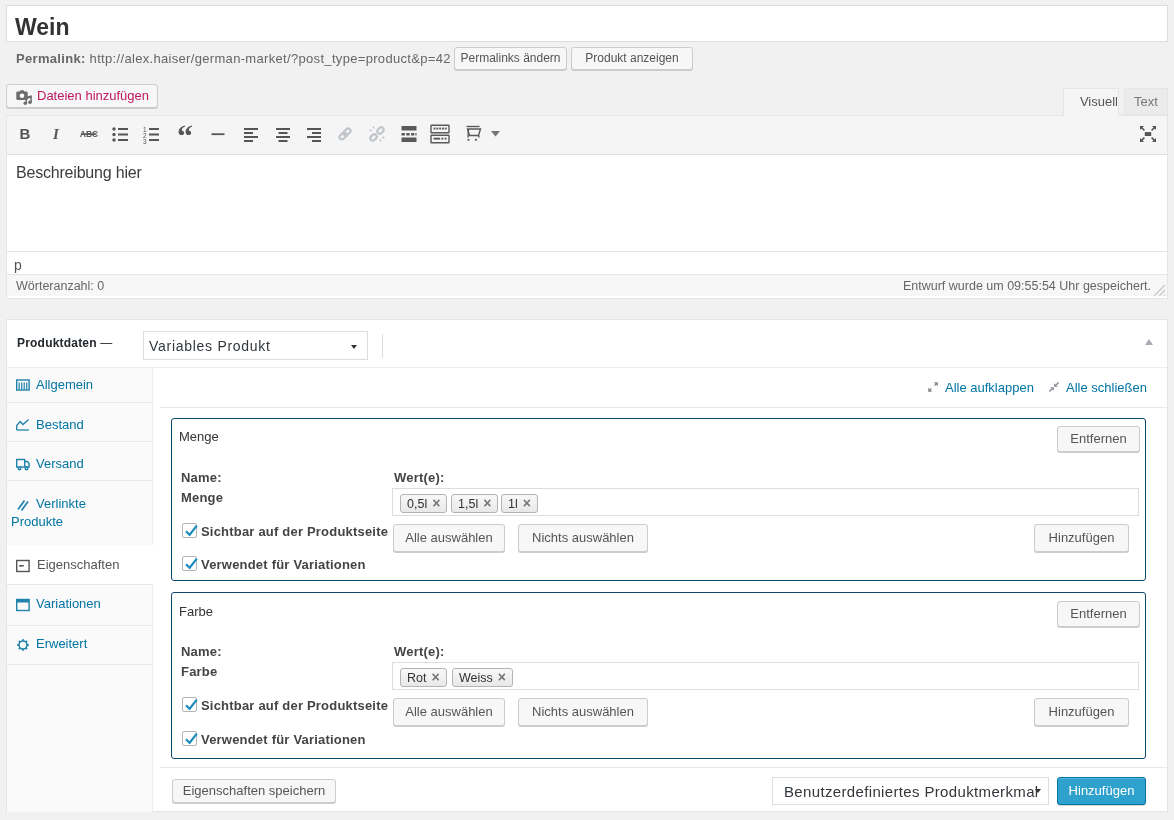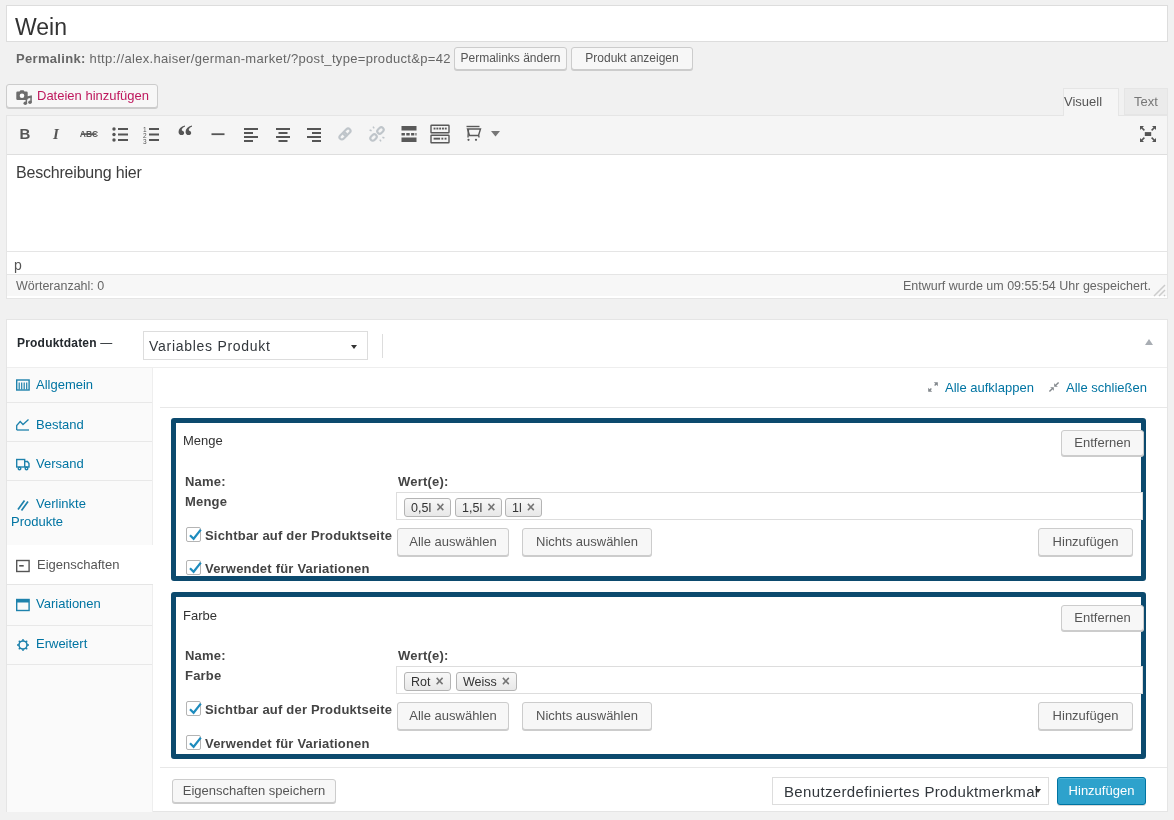--- a/index.html
+++ b/index.html
@@ -5,26 +5,26 @@
 <style>
 html,body{margin:0;padding:0;}
 body{width:1174px;height:820px;background:#f1f1f1;font-family:"Liberation Sans",sans-serif;font-size:13px;color:#444;}
 #page{position:relative;width:1174px;height:820px;overflow:hidden;}
 .abs{position:absolute;box-sizing:border-box;}
 .btn{position:absolute;box-sizing:border-box;background:#f7f7f7;border:1px solid #ccc;border-radius:3px;color:#555;text-align:center;box-shadow:0 1px 0 #ccc;font-family:"Liberation Sans",sans-serif;}
 .link{color:#0074a2;text-decoration:none;}
 svg{display:block;}
 .ico{position:absolute;}
 #titlebox{left:6px;top:5px;width:1162px;height:37px;background:#fff;border:1px solid #ddd;}
-#titlebox span{position:absolute;left:8px;top:8px;font-size:23px;color:#333;}
+#titlebox span{position:absolute;left:8px;top:8px;font-size:23px;color:#333;font-weight:bold;}
 #permalink{left:16px;top:51px;font-size:13px;color:#666;letter-spacing:0.32px;}
 #permalink b{color:#666;}
 #mediabtn{left:6px;top:84px;width:152px;height:24px;font-size:13px;line-height:22px;}
 #mediabtn .mlabel{position:absolute;left:30px;top:0;color:#be185d;}
-#tab-visual{left:1063px;top:88px;width:56px;height:28px;background:#f5f5f5;border:1px solid #e5e5e5;border-bottom:none;color:#555;font-size:13px;line-height:26px;text-align:left;z-index:5;}
+#tab-visual{left:1063px;top:88px;width:56px;height:28px;background:#f5f5f5;border:1px solid #e5e5e5;border-bottom:none;color:#555;font-size:13px;line-height:26px;text-align:right;z-index:5;}
 #tab-text{left:1124px;top:88px;width:44px;height:27px;background:#ebebeb;border:1px solid #e5e5e5;color:#777;font-size:13px;line-height:25px;text-align:center;}
 #editor{left:6px;top:115px;width:1162px;height:184px;background:#fff;border:1px solid #e5e5e5;}
 #toolbar{position:absolute;left:0;top:0;width:1160px;height:38px;background:#f5f5f5;border-bottom:1px solid #dedede;}
 #edcontent{position:absolute;left:9px;top:48px;font-size:16px;color:#3c3c3c;letter-spacing:-0.2px;}
 #edpath{position:absolute;left:7px;top:141px;font-size:14px;color:#555;}
 #statusbar-line{position:absolute;left:0;top:135px;width:1160px;height:1px;background:#e5e5e5;}
 #statusinfo{position:absolute;left:0;top:158px;width:1160px;height:21px;background:#f7f7f7;border-top:1px solid #e5e5e5;font-size:12.5px;color:#666;}
 #wordcount{position:absolute;left:9px;top:4px;}
 #savedmsg{position:absolute;right:16px;top:4px;}
 #panel{left:6px;top:319px;width:1162px;height:493px;background:#fff;border:1px solid #e5e5e5;}
@@ -36,21 +36,21 @@
 #ptoggle{position:absolute;left:1138px;top:19px;width:0;height:0;border-left:4.5px solid transparent;border-right:4.5px solid transparent;border-bottom:6px solid #a8adb3;}
 #phead-border{position:absolute;left:0;top:47px;width:1160px;height:1px;background:#eee;}
 #sidebar{position:absolute;left:0;top:48px;width:145px;height:444px;background:#fafafa;border-right:1px solid #eee;}
 .tab{position:absolute;left:0;width:145px;box-sizing:border-box;border-bottom:1px solid #e8e8e8;font-size:13px;color:#0074a2;}
 .tab span{position:absolute;left:29px;}
 .tab svg{position:absolute;left:9px;}
 #tab-active{position:absolute;left:0;top:225px;width:146px;height:39px;background:#fff;border-bottom:1px solid #e5e5e5;font-size:13px;color:#555;z-index:3;}
 .explink{position:absolute;font-size:13px;}
 #attr-topline{position:absolute;left:153px;top:87px;width:1007px;height:1px;background:#e8e8e8;}
 #attr-botline{position:absolute;left:153px;top:447px;width:1007px;height:1px;background:#e8e8e8;}
-.metabox{position:absolute;left:164px;width:975px;box-sizing:border-box;background:#fff;border:5px solid #0c4a6e;border-radius:3px;}
+.metabox{position:absolute;left:164px;width:975px;box-sizing:border-box;background:#fff;border:1px solid #0c4a6e;border-radius:3px;}
 .mb-title{position:absolute;left:7px;font-size:13px;color:#333;}
 .lbl{position:absolute;font-size:13px;color:#444;letter-spacing:0.2px;font-weight:bold;}
 .tagbox{position:absolute;left:220px;width:747px;height:28px;box-sizing:border-box;background:#fff;border:1px solid #ddd;}
 .chip{position:absolute;top:5px;height:19px;box-sizing:border-box;background:linear-gradient(#f8f8f8,#e8e8e8);border:1px solid #b4b4b4;border-radius:3px;font-size:12.5px;color:#333;line-height:17px;padding:0 6px;white-space:nowrap;}
 .chip b{color:#757575;font-size:14px;margin-left:5px;font-weight:bold;font-family:"Liberation Sans",sans-serif;}
 .cb{position:absolute;width:15px;height:15px;box-sizing:border-box;background:#fff;border:1px solid #b4b4b4;border-radius:2px;}
 .cb svg{position:absolute;left:0px;top:-1px;overflow:visible;}
 #bottom-select{position:absolute;left:765px;top:457px;width:277px;height:28px;box-sizing:border-box;background:#fff;border:1px solid #ddd;}
 #bottom-select span.st{position:absolute;left:11px;top:5px;font-size:15px;color:#32373c;letter-spacing:0.35px;}
 #bottom-select .selarrow{top:11px;right:7px;}

